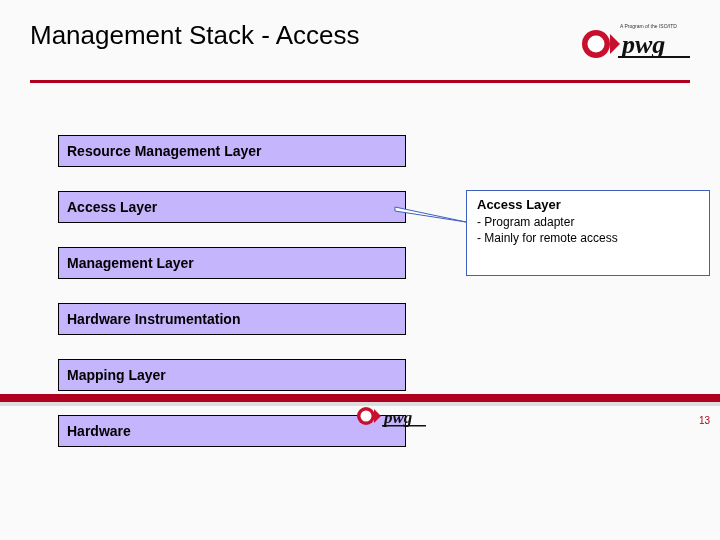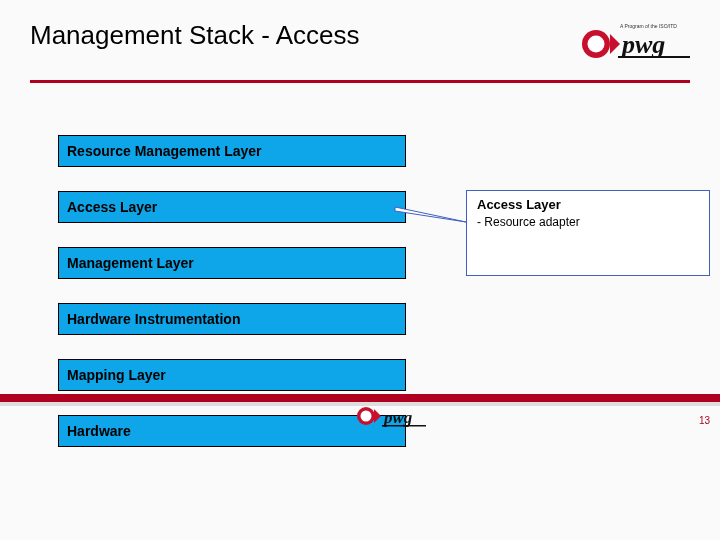--- a/index.html
+++ b/index.html
@@ -1,21 +1,21 @@
 <!DOCTYPE html>
 <html><head>
 <meta charset="utf-8">
 <style>
   html,body{margin:0;padding:0;width:720px;height:540px;background:#fafafa;font-family:Arial,Helvetica,sans-serif;color:#000;overflow:hidden}
   .slide{position:relative;width:720px;height:432px}
   .title{position:absolute;left:30px;top:20px;font-size:26px;font-weight:400}
   .top-rule{position:absolute;left:30px;right:30px;top:80px;height:0;border-bottom:3px solid #b00020}
   .logo-top{position:absolute;right:30px;top:20px}
   .layers{position:absolute;left:58px;top:135px}
-  .layer-box{width:330px;height:30px;border:1.5px solid #000;background:#0ea5e9;padding:0 8px;font-size:14px;font-weight:700;line-height:30px;margin-bottom:24px}
+  .layer-box{width:330px;height:30px;border:1.5px solid #000;background:#c4b5fd;padding:0 8px;font-size:14px;font-weight:700;line-height:30px;margin-bottom:24px}
   .callout{position:absolute;left:466px;top:190px;width:222px;height:72px;border:1px solid #4060c0;background:#fff;padding:6px 10px;font-size:13px}
   .callout .ctitle{font-weight:700;margin-bottom:2px}
   .callout .cline{font-size:12px;line-height:1.35}
   .footer{position:absolute;left:0;right:0;bottom:0;height:38px}
   .footer-red{position:absolute;left:0;right:0;bottom:30px;height:8px;background:#b00020}
   .footer-grey{position:absolute;left:0;right:0;bottom:26px;height:4px;background:#ddd}
   .footer-logo{position:absolute;left:356px;bottom:2px}
   .page-no{position:absolute;right:10px;bottom:6px;font-size:10px;color:#b00020}
   svg{display:block}
 </style>
@@ -49,21 +49,22 @@
     <div class="layer-box">Mapping Layer</div>
     <div class="layer-box">Hardware</div>
   </div>
 
   <svg width="720" height="540" style="position:absolute;left:0;top:0;pointer-events:none">
     <polygon points="466,222 395,207 395,211" fill="#fff" stroke="#4060c0" stroke-width="1"></polygon>
   </svg>
 
   <div class="callout">
     <div class="ctitle">Access Layer</div>
-    <div class="cline">- Resource adapter</div>
+    <div class="cline">- Program adapter</div>
+    <div class="cline">- Mainly for remote access</div>
   </div>
 
   <div class="footer">
     <div class="footer-red"></div>
     <div class="footer-grey"></div>
     <div class="footer-logo">
       <svg width="70" height="28" viewBox="0 0 70 28">
         <g>
           <circle cx="10" cy="14" r="9" fill="#c8102e"></circle>
           <circle cx="10" cy="14" r="5.5" fill="#fff"></circle>

